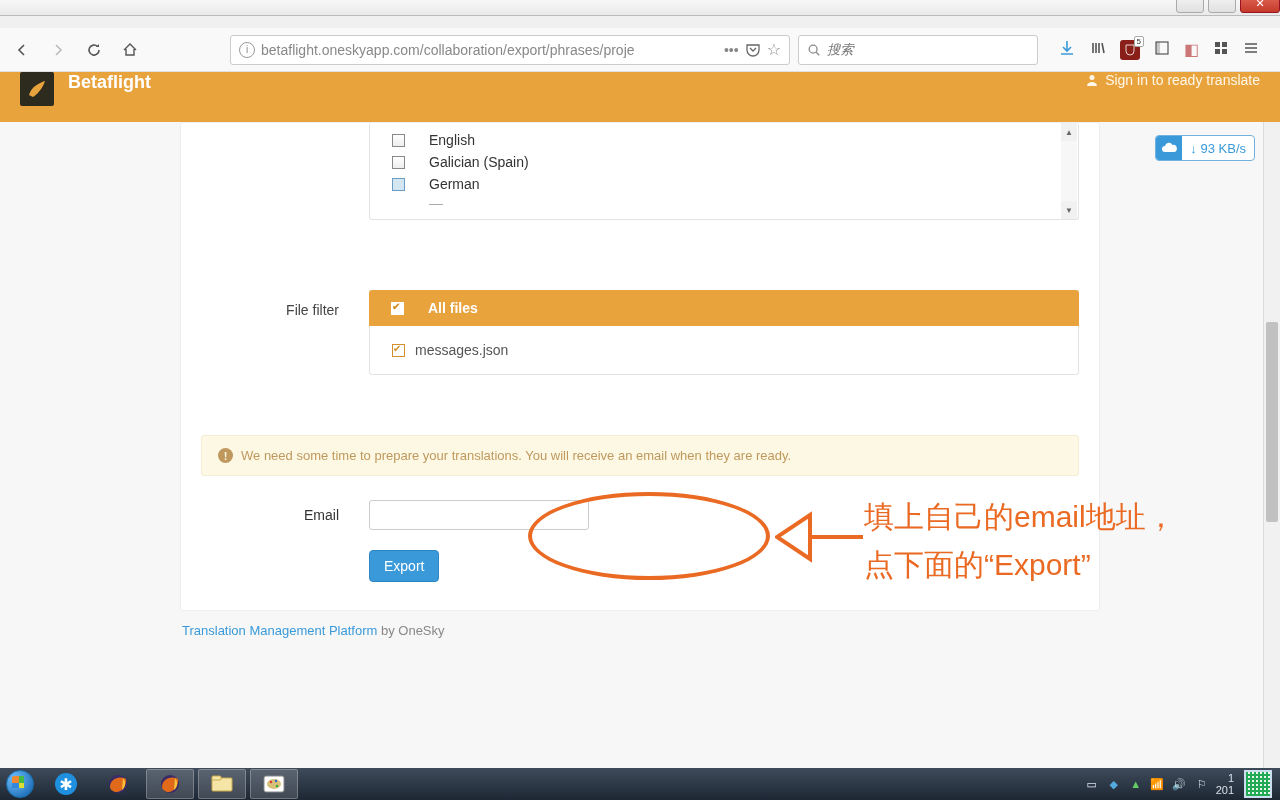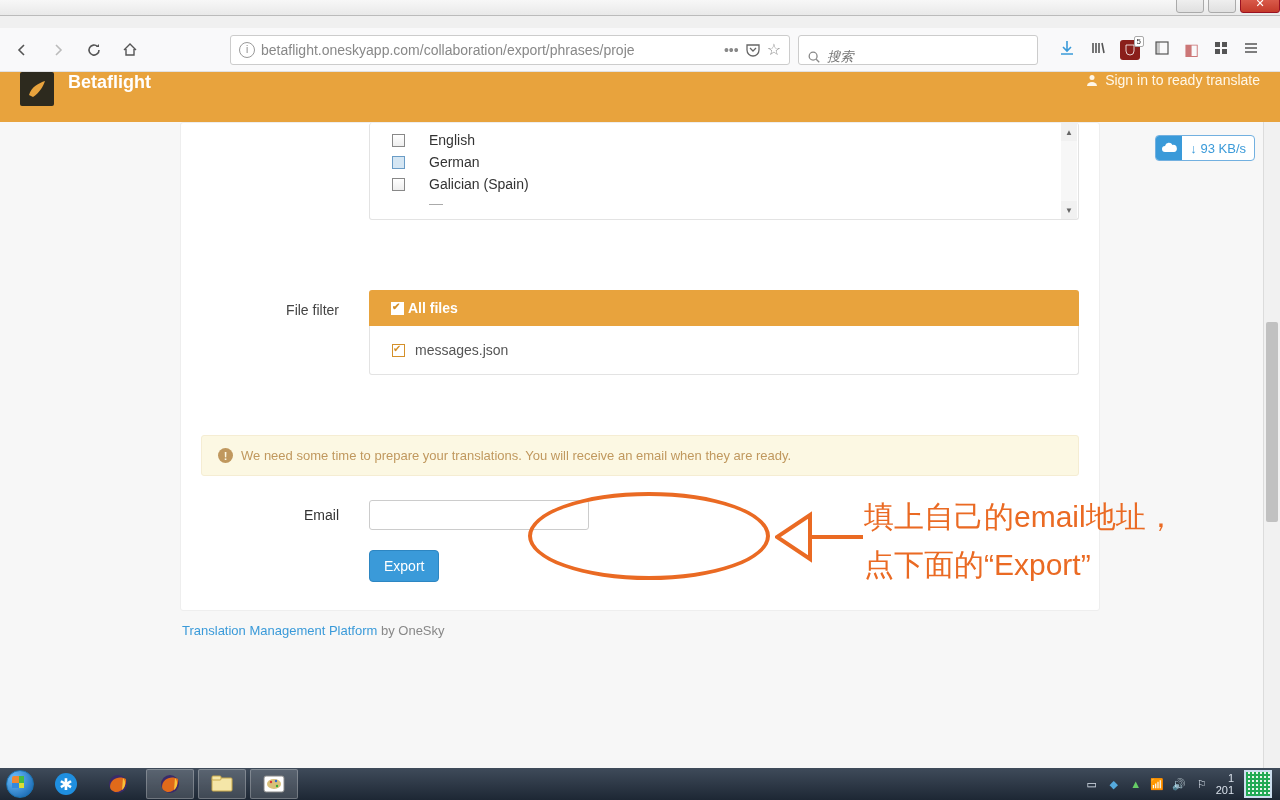--- a/index.html
+++ b/index.html
@@ -12,21 +12,21 @@
   
   .tab-strip { height: 12px; background: #f0f0f0; }
   
   .navbar { height: 44px; background: #f9f9fa; border-bottom: 1px solid #e1e1e2; display: flex; align-items: center; padding: 0 8px; gap: 8px; }
   .nav-btn { width: 28px; height: 28px; border-radius: 4px; display:flex; align-items:center; justify-content:center; color:#555; font-size:16px; }
   .nav-btn.disabled { color:#bbb; }
   .urlbar { flex: 1 1 520px; height: 30px; border: 1px solid #ccc; border-radius: 3px; background:#fff; display:flex; align-items:center; padding:0 8px; color:#666; font-size:14px; gap:6px; max-width:560px; }
   .urlbar .info-icon{ width:16px; height:16px; border:1px solid #999; border-radius:50%; display:flex; align-items:center; justify-content:center; font-size:10px; color:#888;}
   .urlbar input{ border:none; outline:none; flex:1; font-size:14px; color:#888;}
   .url-right{ margin-left:auto; display:flex; gap:6px; align-items:center; color:#888;}
-  .searchbar { flex: 1 1 230px; height:30px; border:1px solid #ccc; border-radius:3px; background:#fff; display:flex; align-items:flex-end; padding:0 8px; gap:6px; color:#888; max-width:240px;}
+  .searchbar { flex: 1 1 230px; height:30px; border:1px solid #ccc; border-radius:3px; background:#fff; display:flex; align-items:center; padding:0 8px; gap:6px; color:#888; max-width:240px;}
   .searchbar input{ border:none; outline:none; flex:1; font-style:italic; color:#999;}
   .nav-icons { display:flex; gap:14px; align-items:center; color:#555; margin-left:12px; }
   .nav-icons span{ font-size:16px; }
   .ublock { width:20px; height:20px; background:#8a1f1a; border-radius:3px; position:relative; display:flex; align-items:center; justify-content:center; color:#fff; font-size:9px;}
   .ublock .badge{ position:absolute; top:-4px; right:-4px; background:#fff; color:#333; font-size:8px; padding:0 2px; border:1px solid #aaa; border-radius:2px;}
   
   .speed-widget { position:absolute; right:25px; top:135px; background:#fff; border:1px solid #72b0e0; border-radius:4px; display:flex; align-items:center; height:26px; overflow:hidden;}
   .speed-widget .cloud{ background:#3a9ad9; color:#fff; width:26px; height:100%; display:flex; align-items:center; justify-content:center;}
   .speed-widget .val{ padding:0 8px; color:#3a9ad9; font-size:13px;}
   
@@ -47,21 +47,21 @@
   .lang-scroll .down{ position:absolute; bottom:0; left:0; right:0;}
   .lang-item{ display:flex; align-items:center; gap:24px; padding:3px 22px; font-size:14px; color:#333;}
   .cb{ width:13px; height:13px; display:inline-block; }
   .cb-unchecked{ background:linear-gradient(#fff,#eee); border:1px solid #888;}
   .cb-semi{ background:#d5e6f3; border:1px solid #6a9cc6;}
   .cb-checked{ border:1px solid #d4902a; background:#fff; position:relative;}
   .cb-checked::after{ content:"✔"; color:#d4902a; font-size:10px; position:absolute; left:0; top:-2px;}
   .section-row{ display:flex; padding:0 20px; align-items:flex-start; }
   .section-label{ width:168px; text-align:right; padding-right:30px; font-size:14px; color:#444; padding-top:12px;}
   .section-body{ flex:1;}
-  .filter-header{ background:#e8a33d; color:#fff; padding:10px 22px; font-size:14px; font-weight:bold; border-radius:3px 3px 0 0; display:flex; align-items:center; gap:4px;}
+  .filter-header{ background:#e8a33d; color:#fff; padding:10px 22px; font-size:14px; font-weight:bold; border-radius:3px 3px 0 0; display:flex; align-items:center; gap:24px;}
   .filter-body{ border:1px solid #e3e3e3; border-top:none; border-radius:0 0 3px 3px; padding:16px 22px;}
   .filter-item{ display:flex; align-items:center; gap:10px; font-size:14px; color:#555;}
   .alert{ margin:60px 20px 0 20px; background:#fcf8e3; border:1px solid #f5edd3; border-radius:3px; padding:12px 16px; color:#c0985e; font-size:13px; display:flex; gap:8px; align-items:center;}
   .alert-icon{ width:15px; height:15px; border-radius:50%; background:#c0985e; color:#fcf8e3; display:inline-flex; align-items:center; justify-content:center; font-size:11px; font-weight:bold;}
   .email-row{ display:flex; align-items:center; padding:24px 20px 12px 20px;}
   .email-row label{ width:168px; text-align:right; padding-right:30px; font-size:14px; color:#333;}
   .email-row input{ width:220px; height:30px; border:1px solid #ccc; border-radius:3px; padding:0 8px; font-size:14px;}
   .btn-row{ padding:8px 20px 28px 188px;}
   .btn-export{ background:#3a9ad9; color:#fff; border:1px solid #2d86c2; padding:7px 14px; border-radius:4px; font-size:14px; cursor:pointer;}
   .footer-link{ margin:10px auto 0 auto; width:920px; font-size:13px; color:#888; padding:2px 0 0 2px;}
@@ -203,26 +203,26 @@
 
     <div class="section-row" style="padding-top:0;">
       <div class="section-label"></div>
       <div class="section-body">
         <div class="lang-panel" style="margin-left:0; width:100%; margin-right:0;">
           <div class="lang-item">
             <span class="cb cb-unchecked"></span>
             <span>English</span>
           </div>
           <div class="lang-item">
+            <span class="cb cb-unchecked"></span>
+            <span>Galician (Spain)</span>
+          </div>
+          <div class="lang-item">
             <span class="cb cb-semi"></span>
             <span>German</span>
-          </div>
-          <div class="lang-item">
-            <span class="cb cb-unchecked"></span>
-            <span>Galician (Spain)</span>
           </div>
           <div class="lang-item" style="padding-top:0;padding-bottom:2px;">
             <span style="width:13px;"></span>
               <span style="color:#aaa;">—</span>
           </div>
           <div class="lang-scroll">
             <div class="up">▲</div>
             <div class="track"></div>
             <div class="down">▼</div>
           </div>

